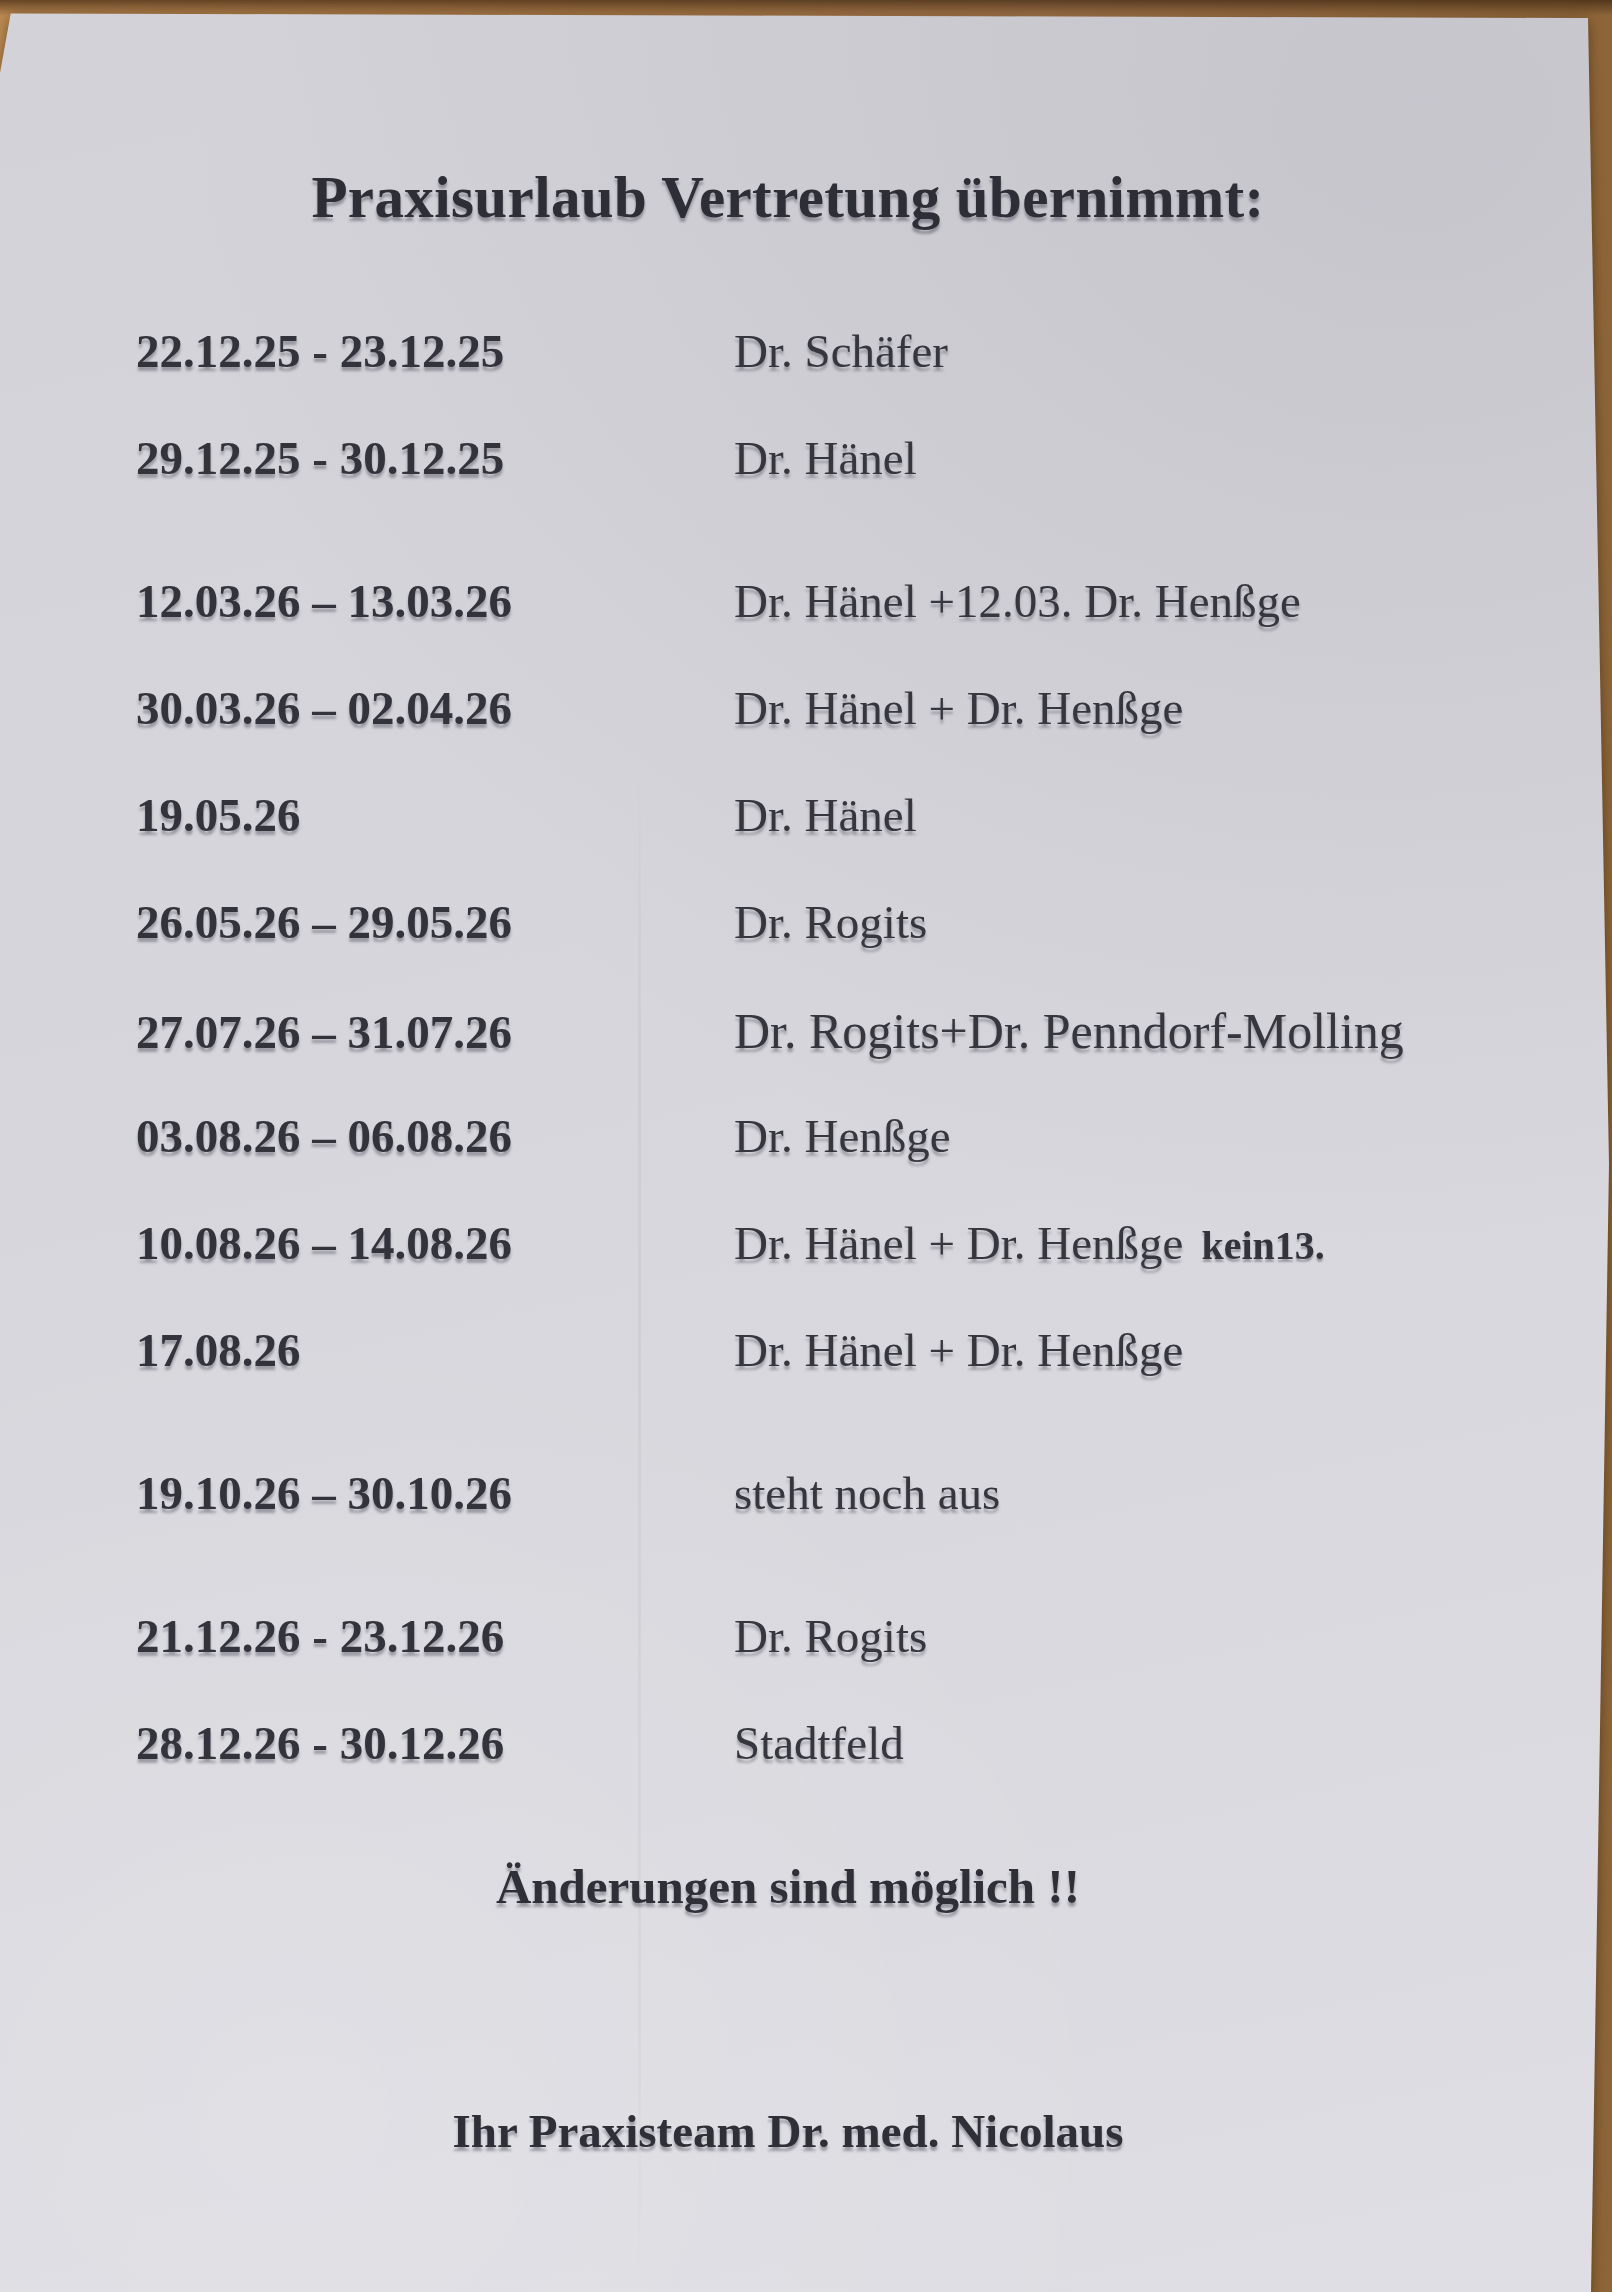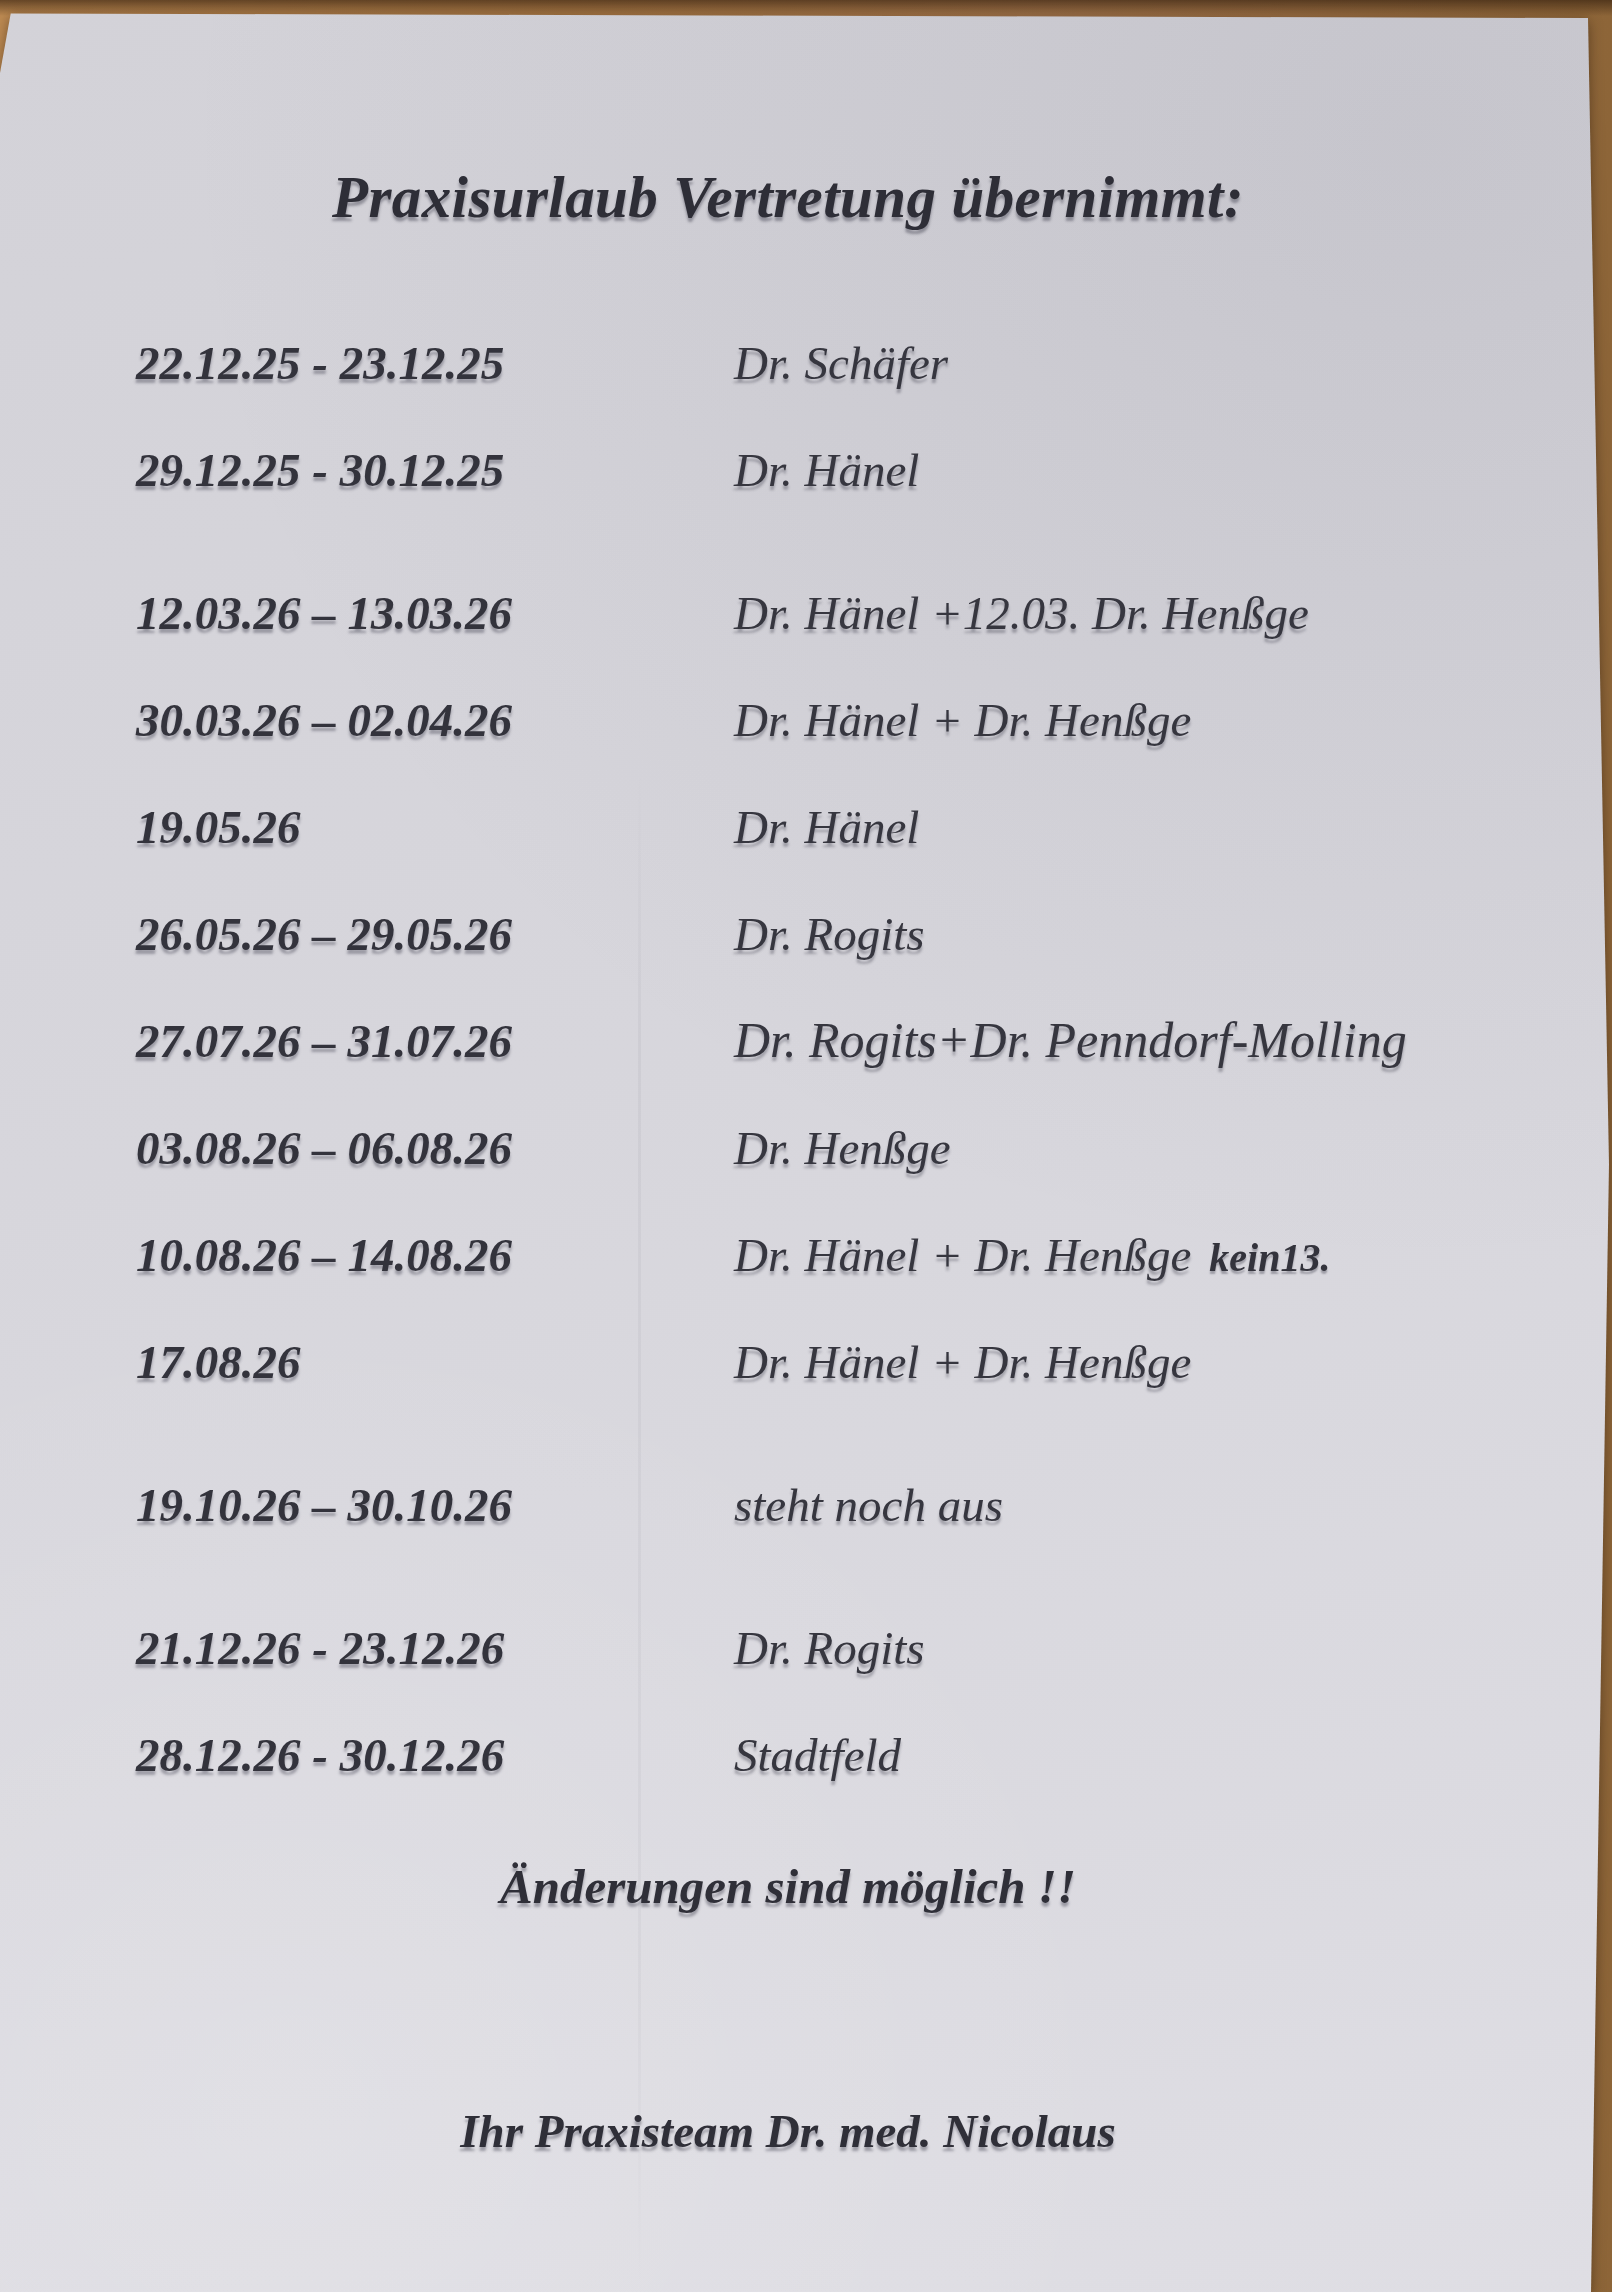--- a/index.html
+++ b/index.html
@@ -15,21 +15,20 @@
     
     background:
       linear-gradient(180deg, rgba(48,28,12,0.62) 0px, rgba(48,28,12,0.0) 16px),
       linear-gradient(90deg, #bd8a52 0%, #ad7c48 35%, #a0734a 65%, #8d6538 100%);
   }
 
   .paper-wrap {
     position: absolute;
     inset: 0;
     filter: drop-shadow(0 3.6px 6.3px rgba(40,22,8,0.5));
-    font-style: italic;
   }
 
   .paper {
     position: absolute;
     inset: 0;
     clip-path: polygon(10.7px 13.4px, 1588px 18px, 1609px 1164px, 1591px 2293px, 0px 2293px, 0px 73px);
     background:
       radial-gradient(90% 60% at 18% 92%, rgba(255,255,255,0.14), rgba(255,255,255,0) 60%),
       radial-gradient(140% 90% at 88% 6%, rgba(70,70,88,0.10), rgba(70,70,88,0) 55%),
       linear-gradient(168deg, #d3d2d8 0%, #d7d6dc 45%, #dbdae0 78%, #dfdee4 100%);
@@ -78,21 +77,20 @@
   }
   .row.gap { margin-top: 36px; }
 
   .date {
     flex: 0 0 598px;
     font-size: 47px;
     font-weight: 700;
     color: #33333c;
     text-shadow: 0 3.6px 2.7px rgba(40,40,56,0.35);
     white-space: nowrap;
-    margin-top: 12px;
   }
 
   .name {
     font-size: 47px;
     font-weight: 400;
     color: #36363f;
     text-shadow: 0 3.6px 2.7px rgba(40,40,56,0.33);
     white-space: nowrap;
   }
   .name.small { font-size: 50px; }

